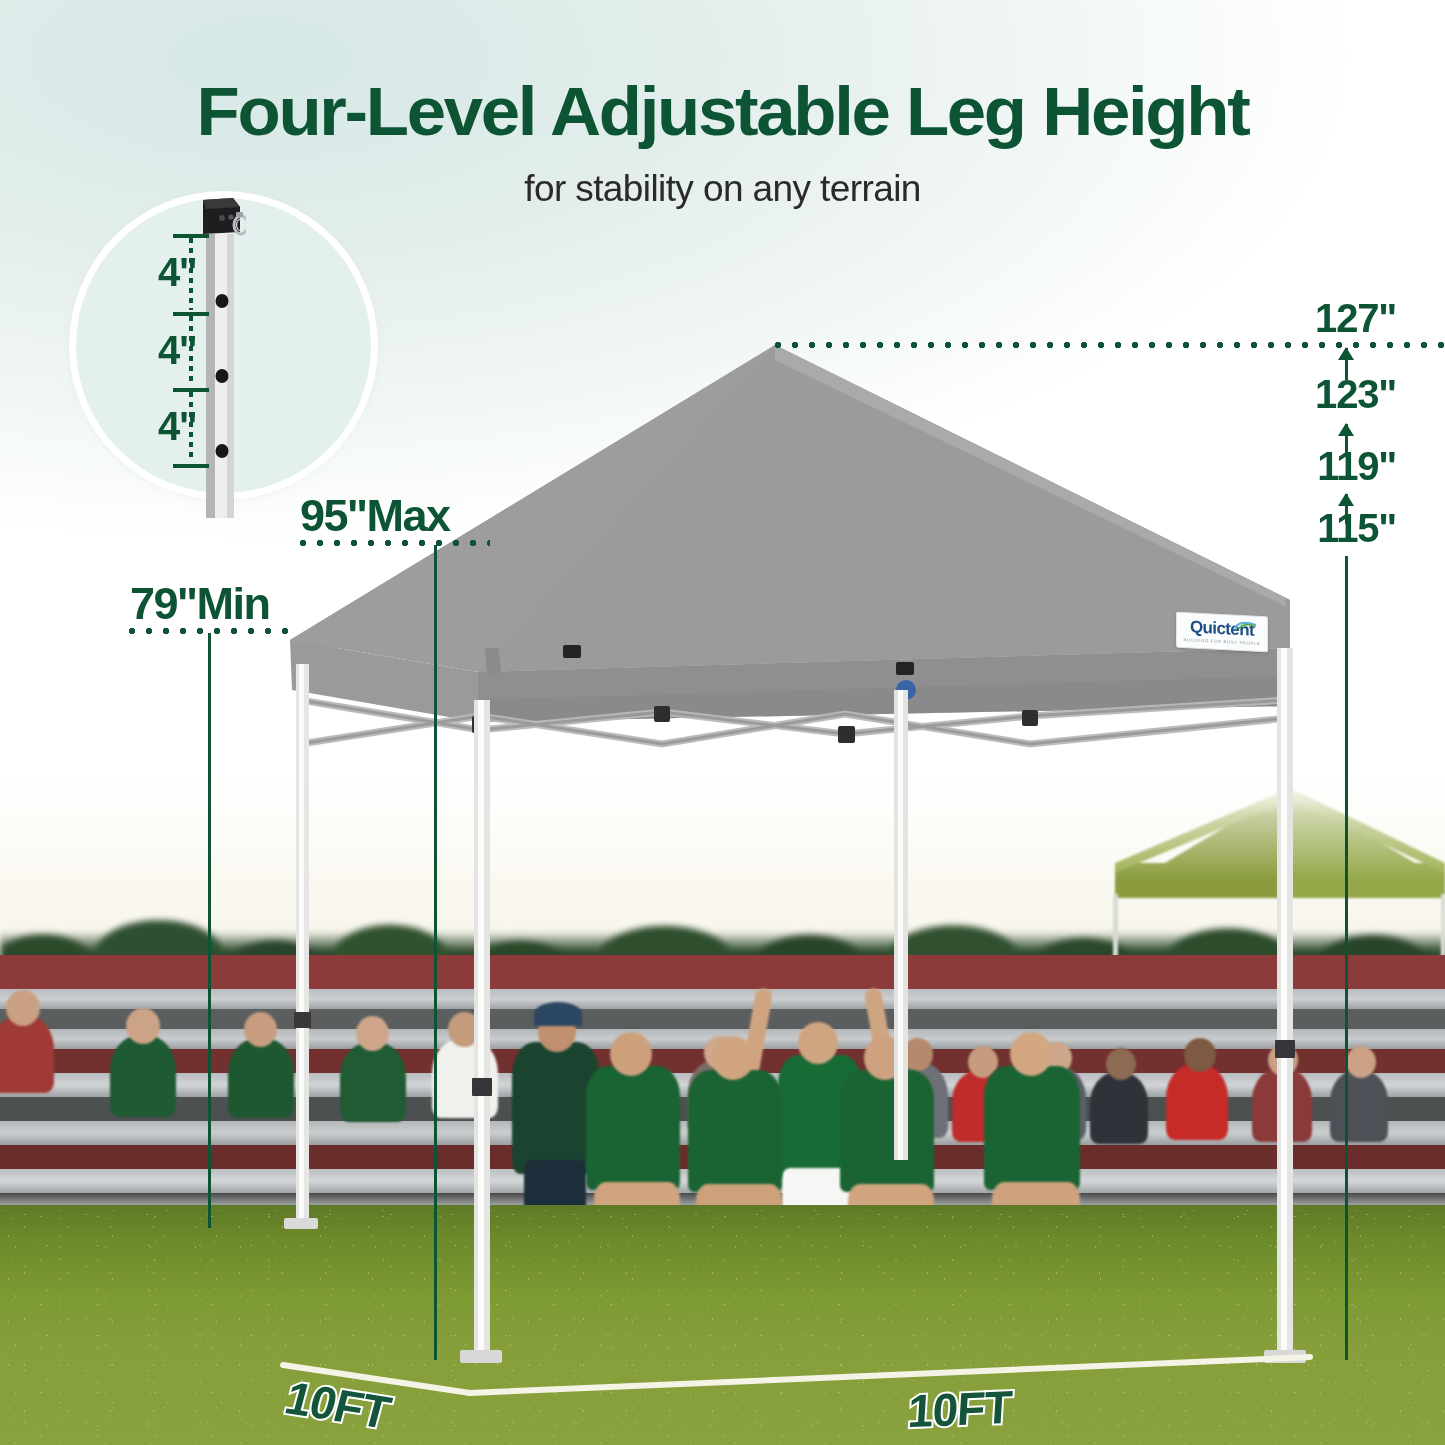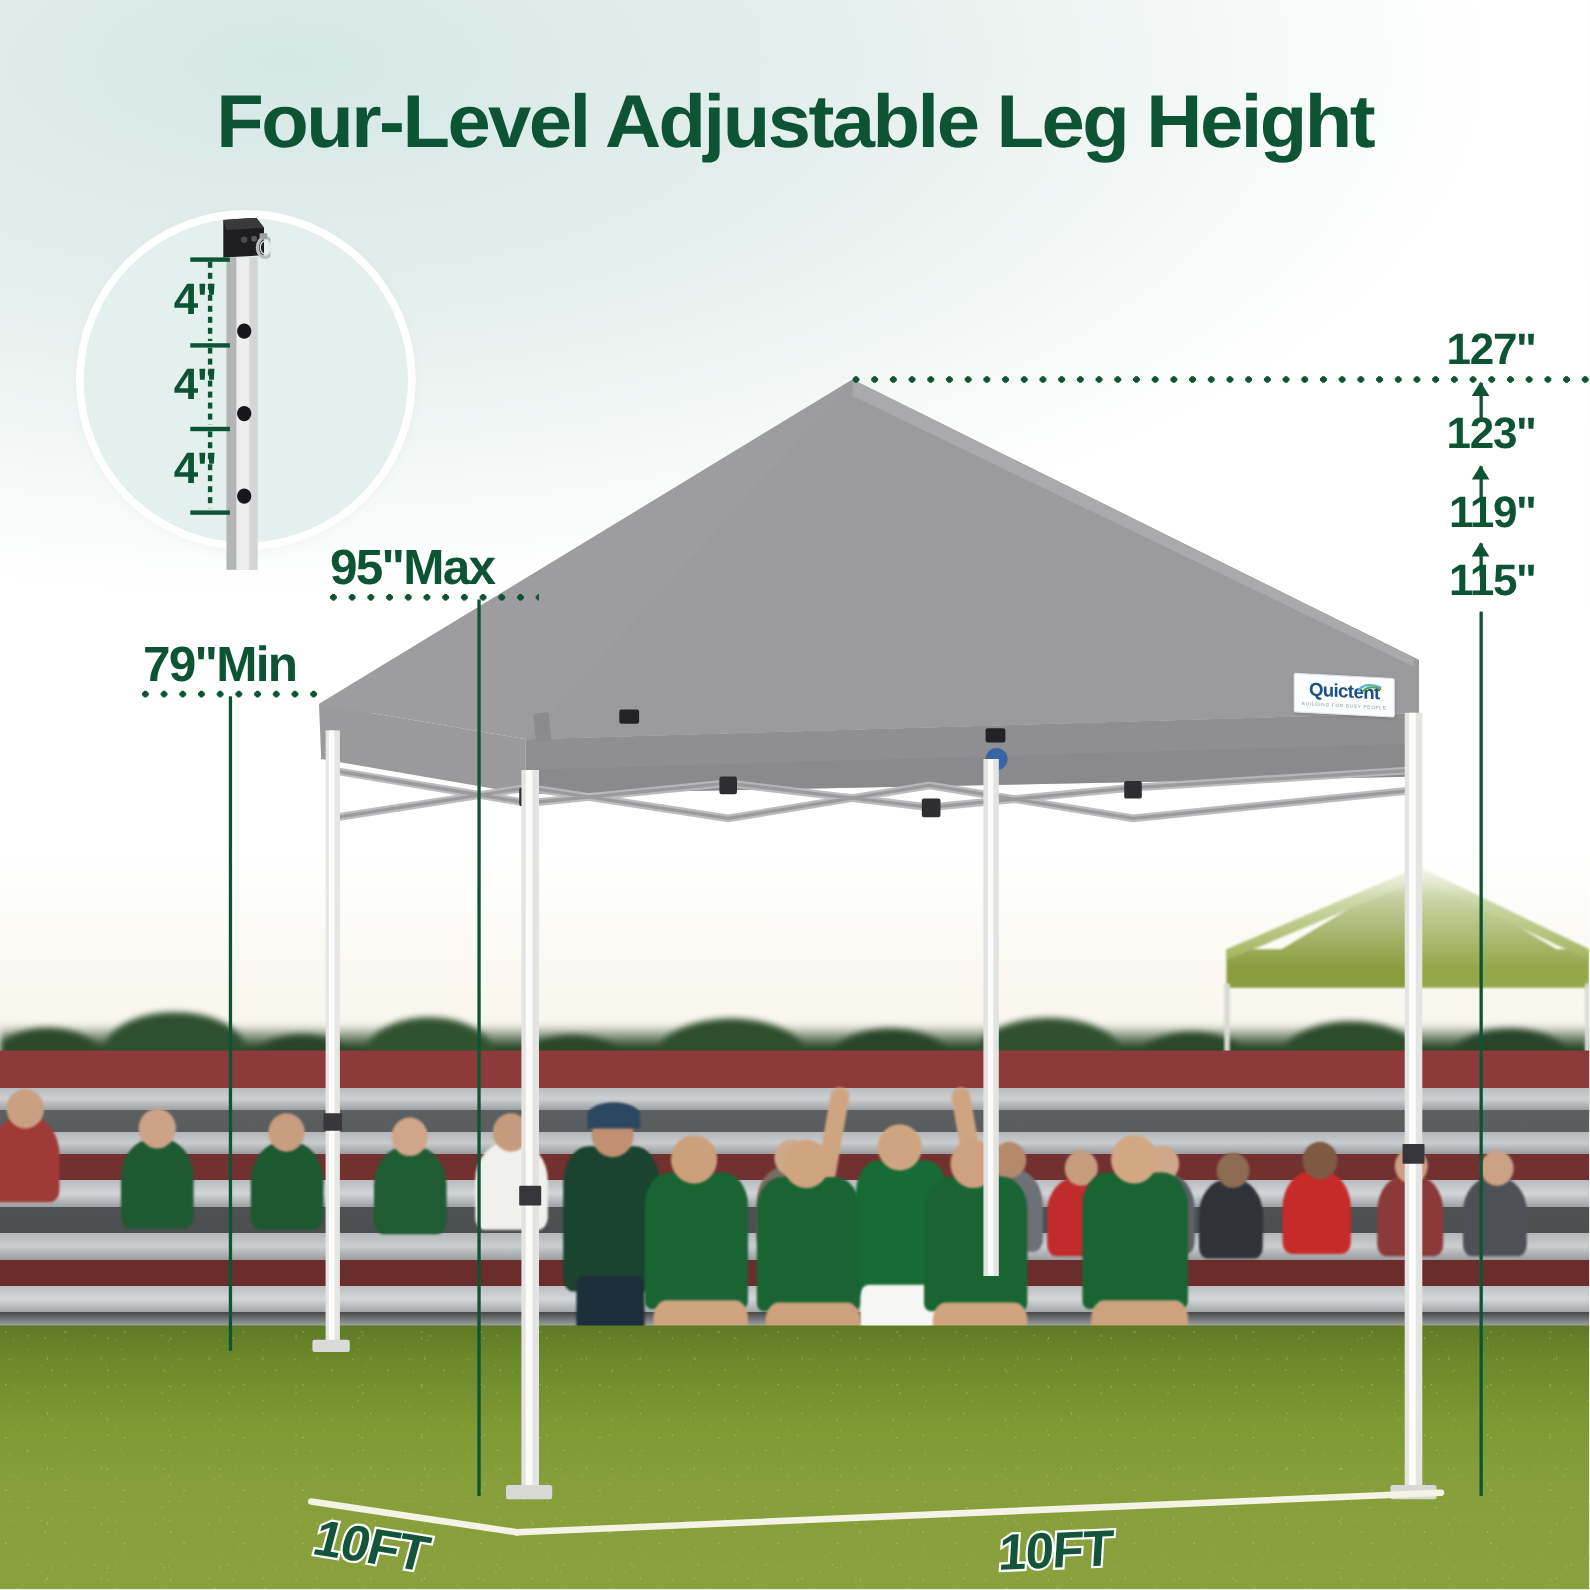--- a/index.html
+++ b/index.html
@@ -325,20 +325,21 @@
 
   <svg style="position:absolute; left:0; top:0; width:1445px; height:1445px; pointer-events:none;" viewBox="0 0 1445 1445">
     <path d="M283,1365 L470,1393" stroke="#f4f3e6" stroke-width="6" stroke-linecap="round"></path>
     <path d="M470,1393 L1310,1357" stroke="#f4f3e6" stroke-width="6" stroke-linecap="round"></path>
   </svg>
 
   <div class="ft-lbl" style="left:286px; top:1378px; transform:rotate(9deg) skewX(-6deg);">10FT</div>
   <div class="ft-lbl" style="left:908px; top:1382px; transform:rotate(-2.5deg) skewX(-6deg);">10FT</div>
 
   <div class="title">Four-Level Adjustable Leg Height</div>
+  <div class="subtitle">for stability on any terrain</div>
 
   <div class="inset-circle"></div>
 
   <svg class="leg-img" viewBox="0 0 46 320">
 
     <path d="M3,2 L33,0 L40,9 L40,34 L3,36 Z" fill="#1e1e20"></path>
     <path d="M3,2 L33,0 L40,9 L6,11 Z" fill="#3a3a3d"></path>
     <circle cx="22" cy="20" r="3" fill="#4a4a4d"></circle>
     <circle cx="31" cy="19" r="2.6" fill="#5c5c60"></circle>
 

